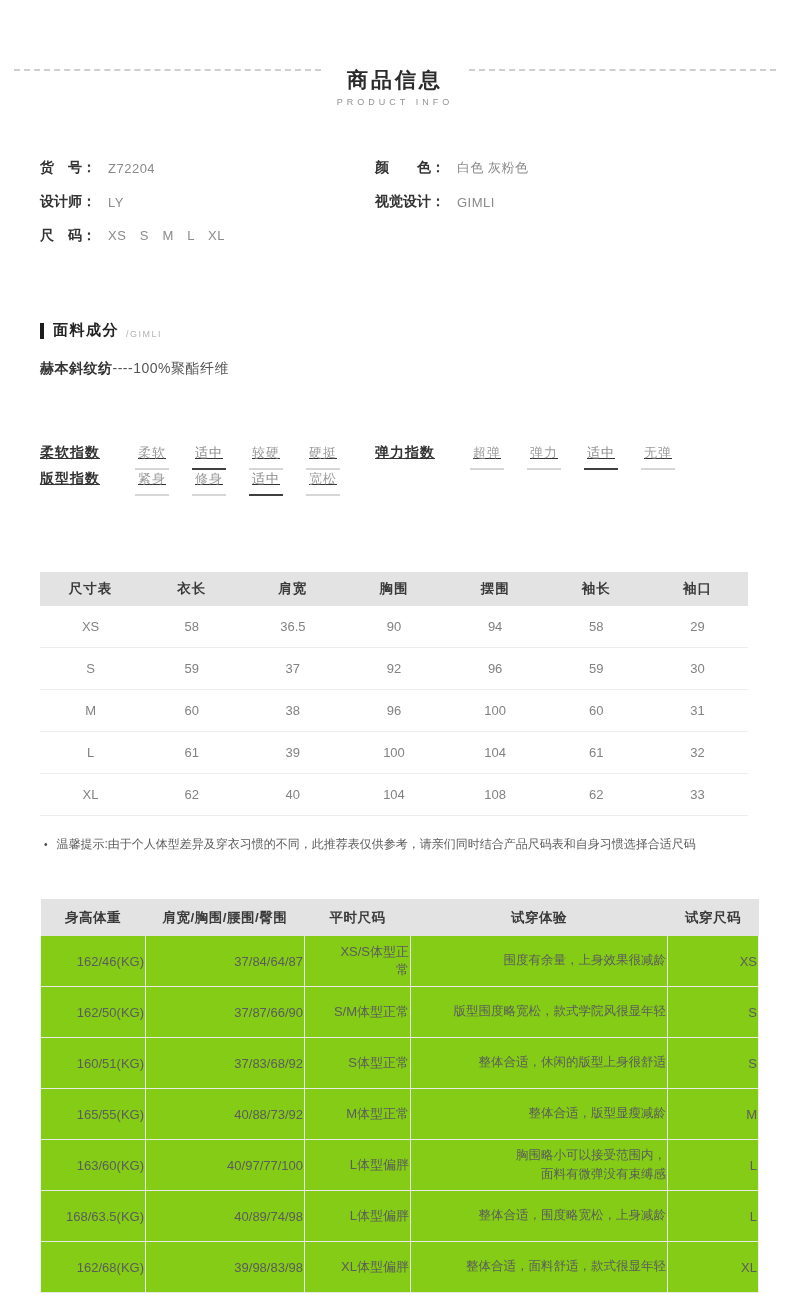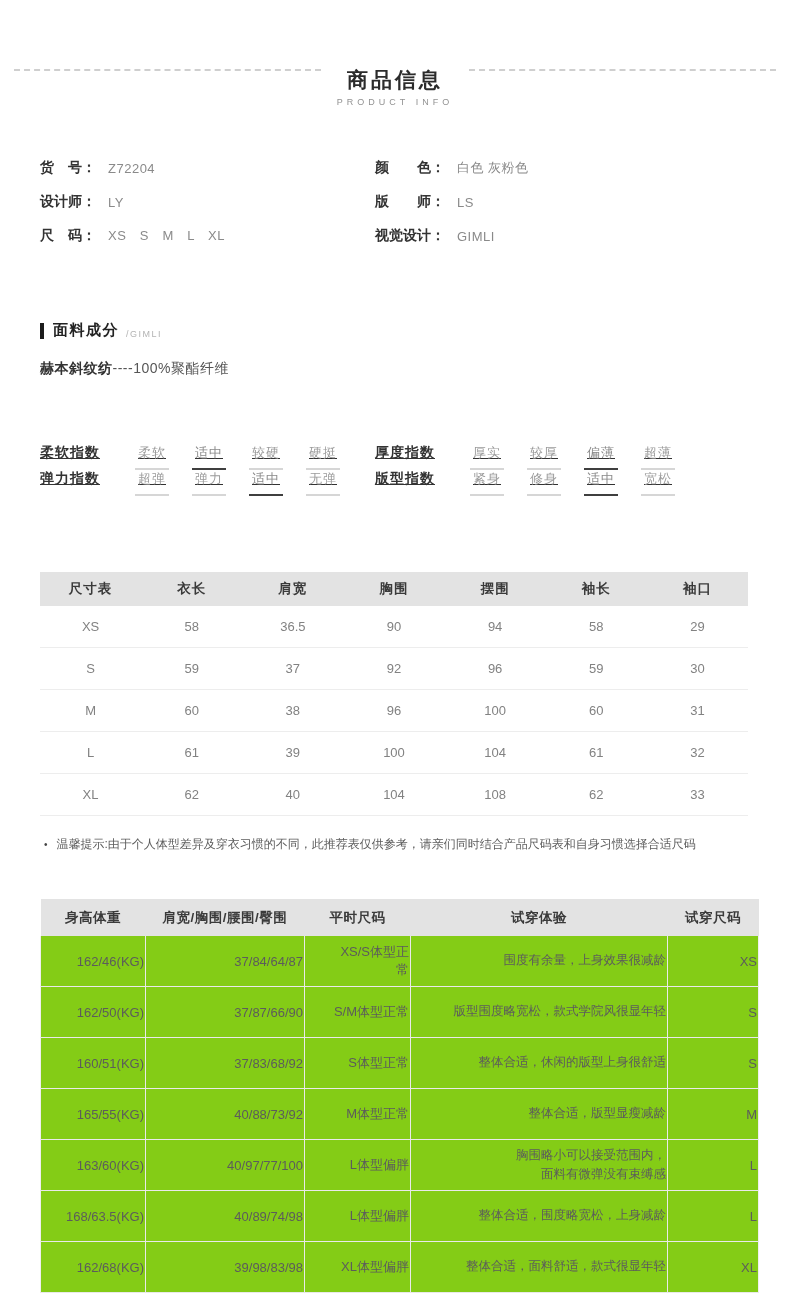--- a/index.html
+++ b/index.html
@@ -91,24 +91,20 @@
           <span class="pi-label">尺　码：</span>
           <span class="pi-value">XS　S　M　L　XL</span>
         </div>
       </div>
     <div class="pi-col" id="pinfo-right">
         <div class="pi-row">
           <span class="pi-label">颜　　色：</span>
           <span class="pi-value">白色 灰粉色</span>
         </div>
         <div class="pi-row">
-          <span class="pi-label">版　　师：</span>
-          <span class="pi-value">LS</span>
-        </div>
-        <div class="pi-row">
           <span class="pi-label">视觉设计：</span>
           <span class="pi-value">GIMLI</span>
         </div>
       </div>
   </div>
 
   <div class="section-head">
     <span class="sec-bar"></span>
     <span class="sec-title">面料成分</span>
     <span class="sec-tag">/GIMLI</span>
@@ -118,29 +114,20 @@
   </div>
 
   <div class="indices" id="indices">
       <div class="index-row">
         <span class="index-label">柔软指数</span>
         <span class="index-options">
           <span class="option">柔软</span>
           <span class="option selected">适中</span>
           <span class="option">较硬</span>
           <span class="option">硬挺</span>
-        </span>
-      </div>
-      <div class="index-row">
-        <span class="index-label">厚度指数</span>
-        <span class="index-options">
-          <span class="option">厚实</span>
-          <span class="option">较厚</span>
-          <span class="option selected">偏薄</span>
-          <span class="option">超薄</span>
         </span>
       </div>
       <div class="index-row">
         <span class="index-label">弹力指数</span>
         <span class="index-options">
           <span class="option">超弹</span>
           <span class="option">弹力</span>
           <span class="option selected">适中</span>
           <span class="option">无弹</span>
         </span>

